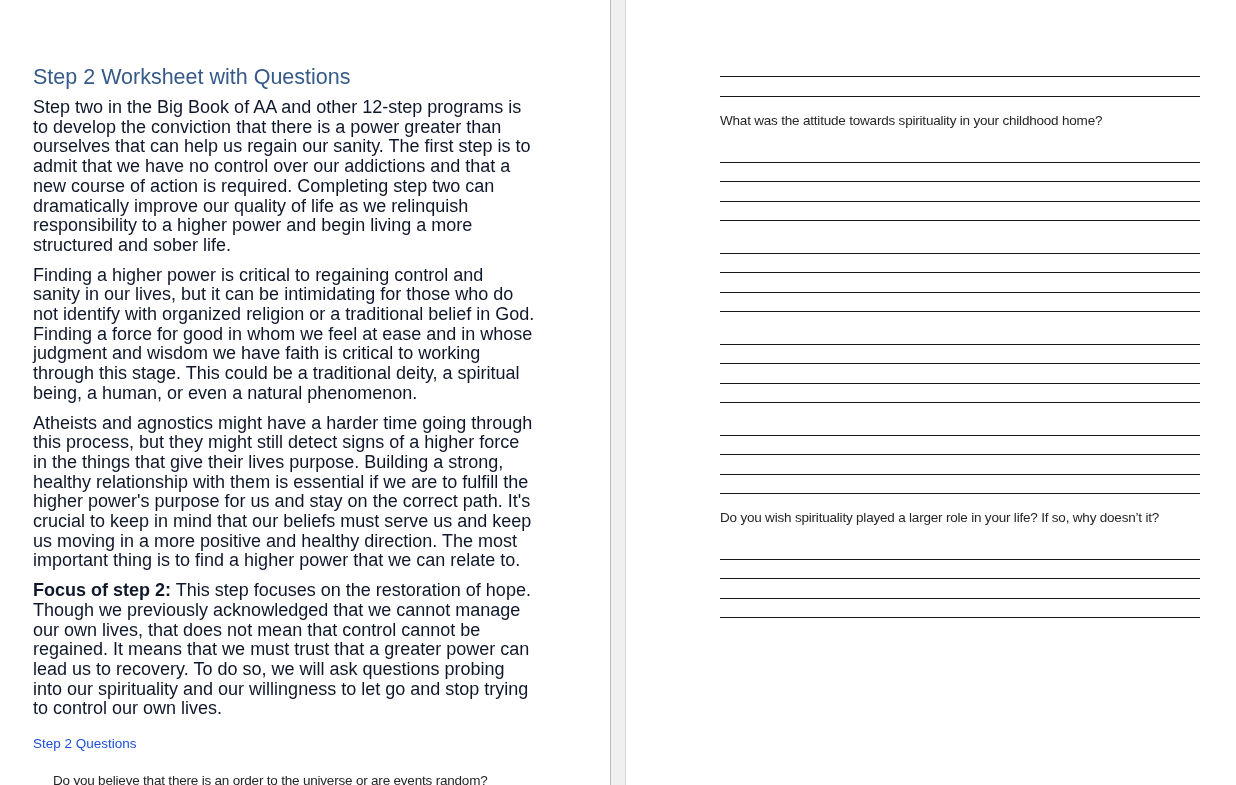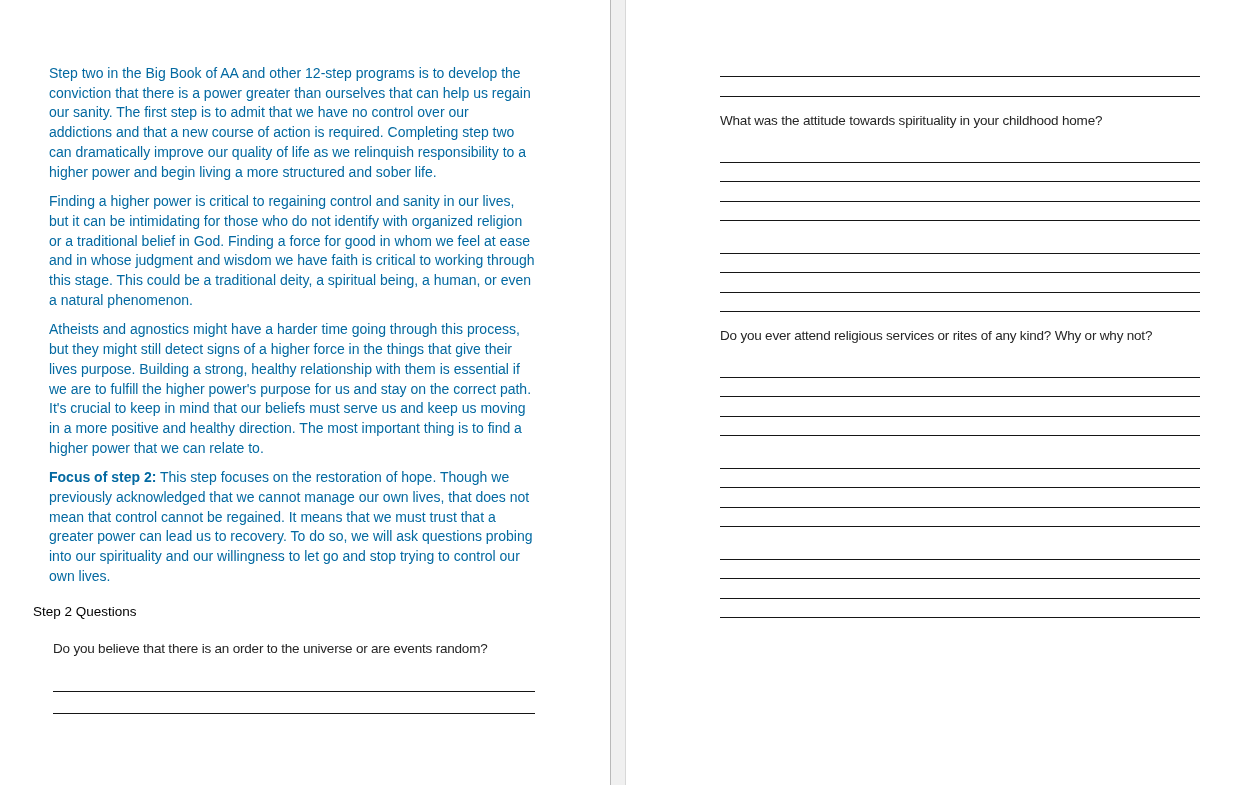--- a/index.html
+++ b/index.html
@@ -16,24 +16,24 @@
 
   .content-left{padding:64px 0 0 33px;width:502px;box-sizing:content-box;}
   .content-right{padding:48px 0 0 94px;width:480px;box-sizing:content-box;margin-top:8px;}
 
   h1.doc-title{
     font-size:21.5px;line-height:27px;font-weight:400;
     color:#365a89;margin:0 0 7px 0;
   }
   h2.doc-sub{
     font-size:13.5px;line-height:18px;font-weight:400;
-    color:#000000;margin:16px 0 0 0;
+    color:#1d4ed8;margin:16px 0 0 0;
   }
   p.body{
-    font-size:14px;line-height:19.7px;margin:0 0 10px 16px;color:#0369a1;
+    font-size:18px;line-height:19.7px;margin:0 0 10px 0;color:#0f172a;
   }
   p.body .lead{font-weight:700;text-align:right;}
   .question{
     font-size:13.5px;line-height:19px;color:#252525;margin:14px 0 0 0;
   }
   .q-one{white-space:nowrap;letter-spacing:-0.2px;}
   .indent{margin-left:20px;}
   .content-left .question{margin-top:18px;}
 
   .lines{margin-top:13px;}
@@ -44,20 +44,21 @@
   .content-right .cont-lines{margin-top:0;}
   .content-right .cont-lines .ans-line{height:19.5px;}
 </style>
 </head>
 <body>
 
 <div class="screen">
 
   <div class="page page-left">
     <div class="content-left">
+      <h1 class="doc-title">Step 2 Worksheet with Questions</h1>
 
       <p class="body">Step two in the Big Book of AA and other 12-step programs is to develop the conviction that there is a power greater than ourselves that can help us regain our sanity. The first step is to admit that we have no control over our addictions and that a new course of action is required. Completing step two can dramatically improve our quality of life as we relinquish responsibility to a higher power and begin living a more structured and sober life.</p>
       <p class="body">Finding a higher power is critical to regaining control and sanity in our lives, but it can be intimidating for those who do not identify with organized religion or a traditional belief in God. Finding a force for good in whom we feel at ease and in whose judgment and wisdom we have faith is critical to working through this stage. This could be a traditional deity, a spiritual being, a human, or even a natural phenomenon.</p>
       <p class="body">Atheists and agnostics might have a harder time going through this process, but they might still detect signs of a higher force in the things that give their lives purpose. Building a strong, healthy relationship with them is essential if we are to fulfill the higher power's purpose for us and stay on the correct path. It's crucial to keep in mind that our beliefs must serve us and keep us moving in a more positive and healthy direction. The most important thing is to find a higher power that we can relate to.</p>
 
       <p class="body"><span class="lead">Focus of step 2:</span><span> This step focuses on the restoration of hope. Though we previously acknowledged that we cannot manage our own lives, that does not mean that control cannot be regained. It means that we must trust that a greater power can lead us to recovery. To do so, we will ask questions probing into our spirituality and our willingness to let go and stop trying to control our own lives.</span></p>
 
       <h2 class="doc-sub">Step 2 Questions</h2>
 
       <p class="question q-one indent">Do you believe that there is an order to the universe or are events random?</p>
@@ -86,35 +87,35 @@
           <div class="ans-line"></div>
         </div>
 
       <div class="lines">
           <div class="ans-line"></div>
           <div class="ans-line"></div>
           <div class="ans-line"></div>
           <div class="ans-line"></div>
         </div>
 
-      <p class="question q-one">Do you ever attend religious services or rites of any kind? Why or why not?</p>
       <div class="lines">
           <div class="ans-line"></div>
           <div class="ans-line"></div>
           <div class="ans-line"></div>
           <div class="ans-line"></div>
         </div>
 
       <div class="lines">
           <div class="ans-line"></div>
           <div class="ans-line"></div>
           <div class="ans-line"></div>
           <div class="ans-line"></div>
         </div>
 
+      <p class="question q-one">Do you wish spirituality played a larger role in your life? If so, why doesn’t it?</p>
       <div class="lines">
           <div class="ans-line"></div>
           <div class="ans-line"></div>
           <div class="ans-line"></div>
           <div class="ans-line"></div>
         </div>
 
     </div>
   </div>
 

